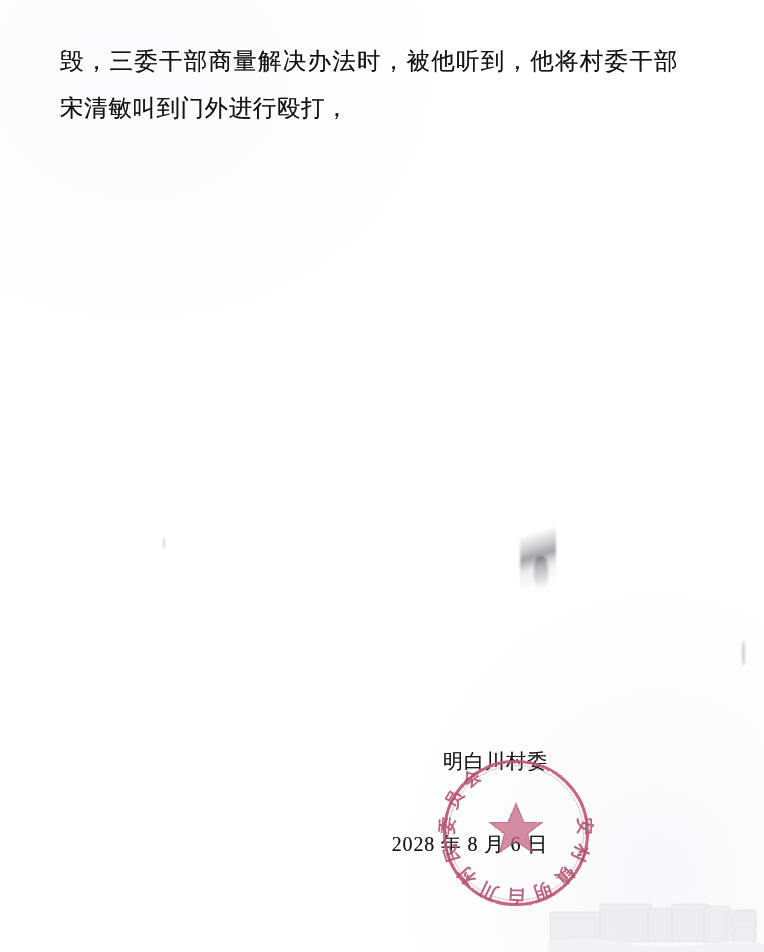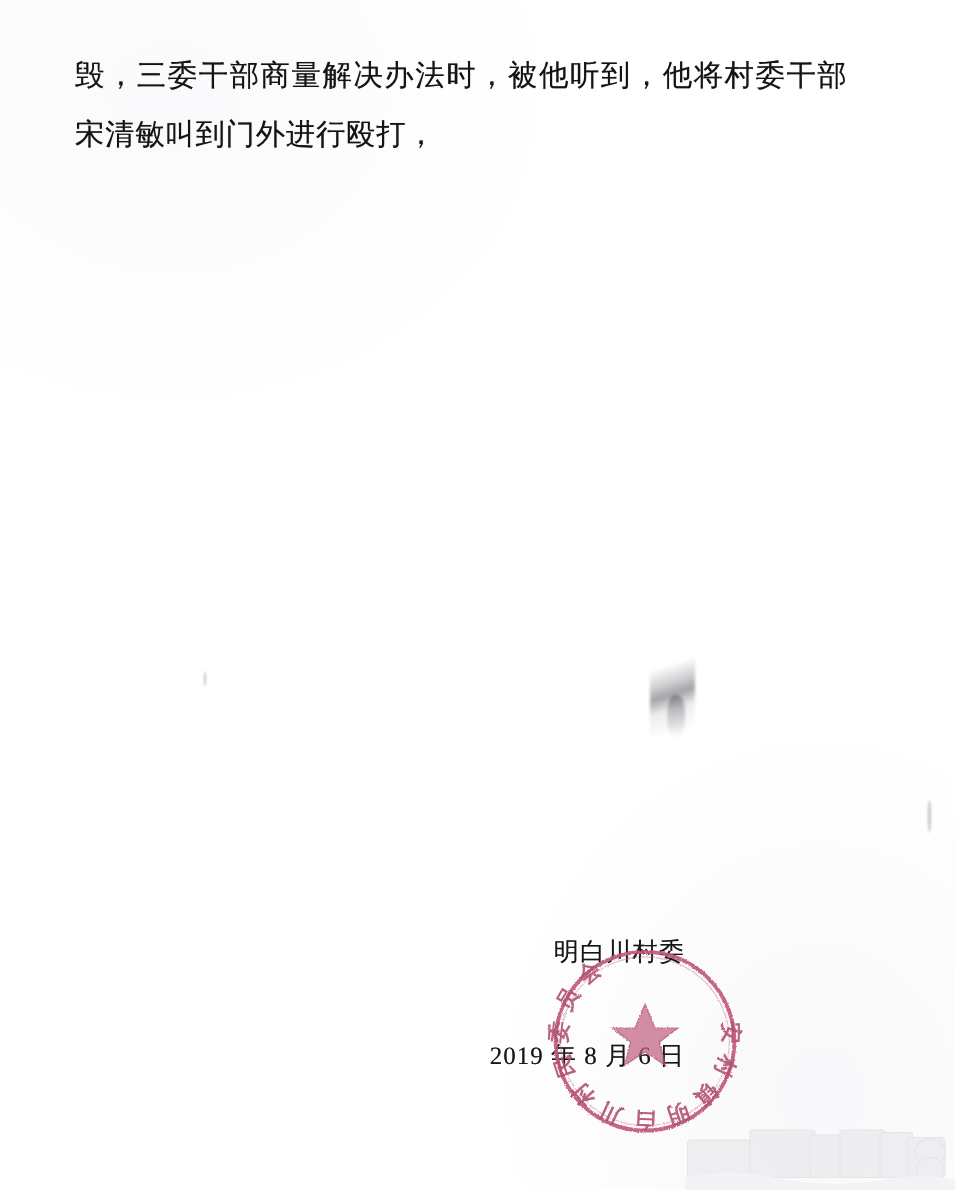--- a/index.html
+++ b/index.html
@@ -141,21 +141,21 @@
 
   <div class="paper-tint"></div>
 
   <div class="doc-body">
     <p class="para first">毁，三委干部商量解决办法时，被他听到，他将村委干部宋清敏叫到门外进行殴打，</p>
 
   </div>
 
   <div class="sign-block">
     <div class="sign-name">明白川村委</div>
-    <div class="sign-date">2019 年 8 月 6 日</div>
+    <div class="sign-date">2028 年 8 月 6 日</div>
   </div>
 
   <div class="seal">
     <svg viewBox="0 0 156 152" xmlns="http://www.w3.org/2000/svg">
       <defs>
         <filter id="inkRough" x="-25%" y="-25%" width="150%" height="150%">
           <feTurbulence type="fractalNoise" baseFrequency="0.9" numOctaves="3" seed="7" result="n"></feTurbulence>
           <feDisplacementMap in="SourceGraphic" in2="n" scale="2.1" xChannelSelector="R" yChannelSelector="G"></feDisplacementMap>
         </filter>
         <filter id="inkRough2" x="-30%" y="-30%" width="160%" height="160%">

